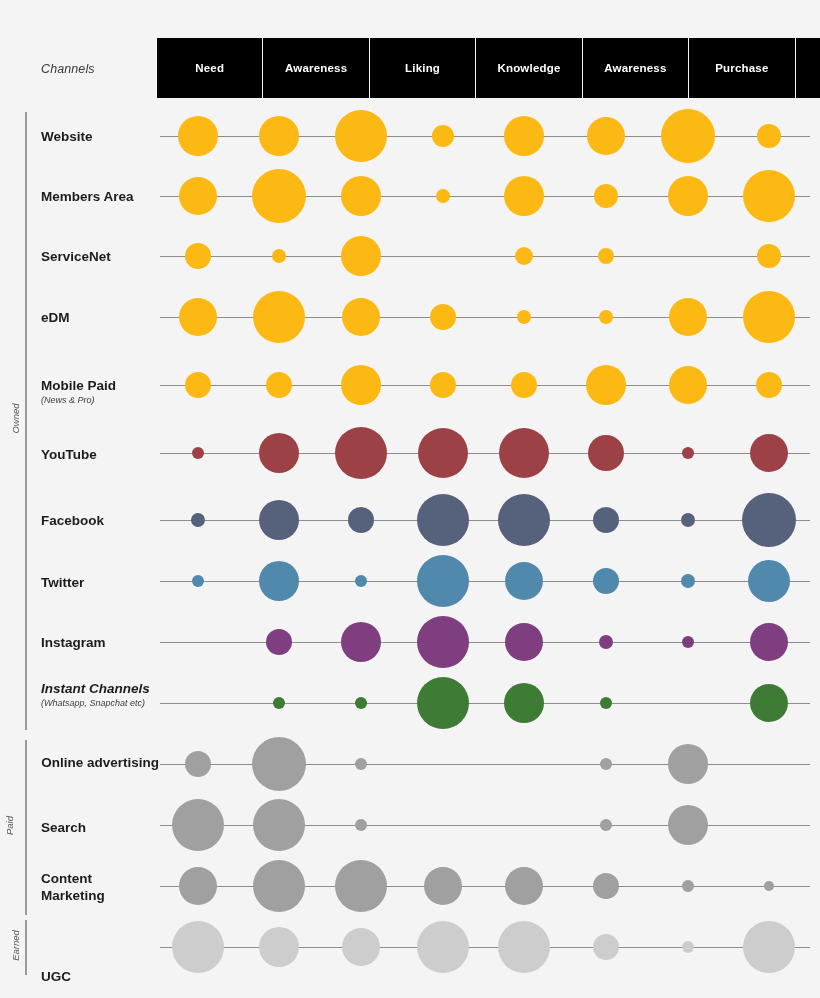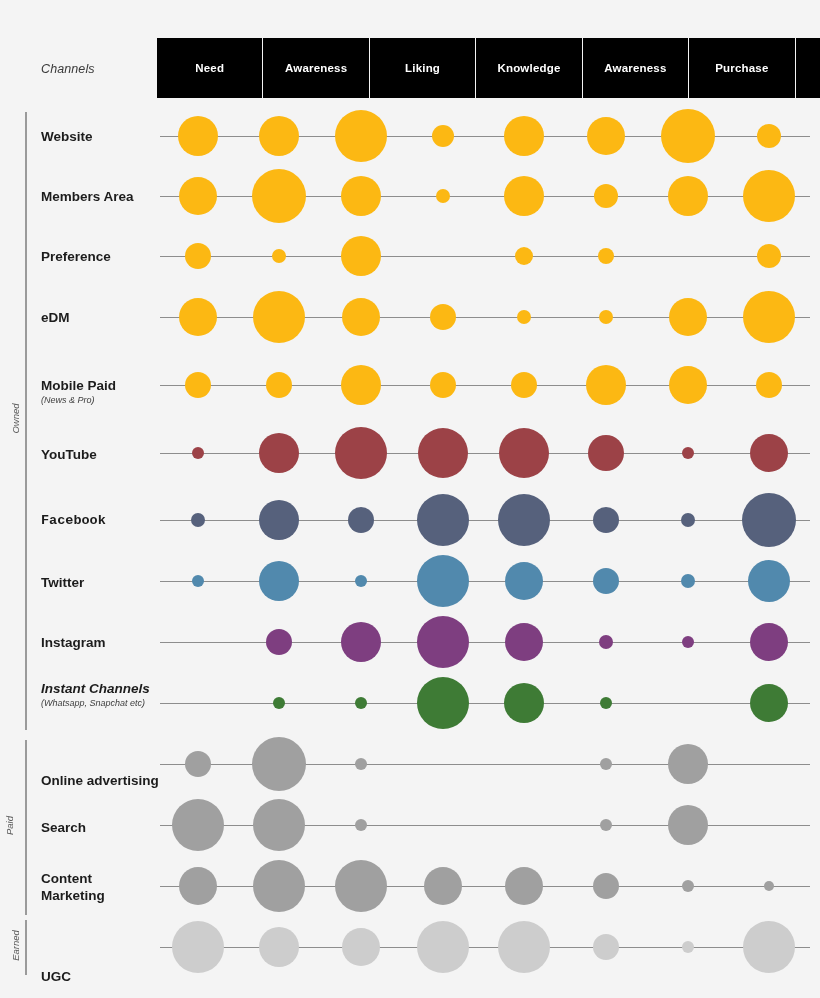--- a/index.html
+++ b/index.html
@@ -163,21 +163,21 @@
         <div class="bubble" title="Members Area – Awareness" style="width: 54px; height: 54px; left: 279.438px; top: 196px; background: rgb(252, 184, 19);"></div>
         <div class="bubble" title="Members Area – Knowledge" style="width: 40px; height: 40px; left: 361.062px; top: 196px; background: rgb(252, 184, 19);"></div>
         <div class="bubble" title="Members Area – Liking" style="width: 14px; height: 14px; left: 442.688px; top: 196px; background: rgb(252, 184, 19);"></div>
         <div class="bubble" title="Members Area – Preference" style="width: 40px; height: 40px; left: 524.312px; top: 196px; background: rgb(252, 184, 19);"></div>
         <div class="bubble" title="Members Area – Conviction" style="width: 24px; height: 24px; left: 605.938px; top: 196px; background: rgb(252, 184, 19);"></div>
         <div class="bubble" title="Members Area – Purchase" style="width: 40px; height: 40px; left: 687.562px; top: 196px; background: rgb(252, 184, 19);"></div>
         <div class="bubble" title="Members Area – Loyalty" style="width: 52px; height: 52px; left: 769.188px; top: 196px; background: rgb(252, 184, 19);"></div>
       </div>
       <div class="row" style="top: 0px;">
         <div class="row-line" style="top: 256px;"></div>
-        <div class="row-label" style="top: 248px;"><span>Preference</span></div>
+        <div class="row-label" style="top: 248px;"><span>ServiceNet</span></div>
         <div class="bubble" title="ServiceNet – Need" style="width: 26px; height: 26px; left: 197.812px; top: 256px; background: rgb(252, 184, 19);"></div>
         <div class="bubble" title="ServiceNet – Awareness" style="width: 14px; height: 14px; left: 279.438px; top: 256px; background: rgb(252, 184, 19);"></div>
         <div class="bubble" title="ServiceNet – Knowledge" style="width: 40px; height: 40px; left: 361.062px; top: 256px; background: rgb(252, 184, 19);"></div>
         <div class="bubble" title="ServiceNet – Preference" style="width: 18px; height: 18px; left: 524.312px; top: 256px; background: rgb(252, 184, 19);"></div>
         <div class="bubble" title="ServiceNet – Conviction" style="width: 16px; height: 16px; left: 605.938px; top: 256px; background: rgb(252, 184, 19);"></div>
         <div class="bubble" title="ServiceNet – Loyalty" style="width: 24px; height: 24px; left: 769.188px; top: 256px; background: rgb(252, 184, 19);"></div>
       </div>
       <div class="row" style="top: 0px;">
         <div class="row-line" style="top: 317px;"></div>
         <div class="row-label" style="top: 309px;"><span>eDM</span></div>
@@ -209,21 +209,21 @@
         <div class="bubble" title="YouTube – Awareness" style="width: 40px; height: 40px; left: 279.438px; top: 453px; background: rgb(156, 66, 71);"></div>
         <div class="bubble" title="YouTube – Knowledge" style="width: 52px; height: 52px; left: 361.062px; top: 453px; background: rgb(156, 66, 71);"></div>
         <div class="bubble" title="YouTube – Liking" style="width: 50px; height: 50px; left: 442.688px; top: 453px; background: rgb(156, 66, 71);"></div>
         <div class="bubble" title="YouTube – Preference" style="width: 50px; height: 50px; left: 524.312px; top: 453px; background: rgb(156, 66, 71);"></div>
         <div class="bubble" title="YouTube – Conviction" style="width: 36px; height: 36px; left: 605.938px; top: 453px; background: rgb(156, 66, 71);"></div>
         <div class="bubble" title="YouTube – Purchase" style="width: 12px; height: 12px; left: 687.562px; top: 453px; background: rgb(156, 66, 71);"></div>
         <div class="bubble" title="YouTube – Loyalty" style="width: 38px; height: 38px; left: 769.188px; top: 453px; background: rgb(156, 66, 71);"></div>
       </div>
       <div class="row" style="top: 0px;">
         <div class="row-line" style="top: 520px;"></div>
-        <div class="row-label" style="top: 512px; font-family: Liberation Mono, monospace;"><span>Facebook</span></div>
+        <div class="row-label" style="top: 512px;"><span>Facebook</span></div>
         <div class="bubble" title="Facebook – Need" style="width: 14px; height: 14px; left: 197.812px; top: 520px; background: rgb(86, 97, 124);"></div>
         <div class="bubble" title="Facebook – Awareness" style="width: 40px; height: 40px; left: 279.438px; top: 520px; background: rgb(86, 97, 124);"></div>
         <div class="bubble" title="Facebook – Knowledge" style="width: 26px; height: 26px; left: 361.062px; top: 520px; background: rgb(86, 97, 124);"></div>
         <div class="bubble" title="Facebook – Liking" style="width: 52px; height: 52px; left: 442.688px; top: 520px; background: rgb(86, 97, 124);"></div>
         <div class="bubble" title="Facebook – Preference" style="width: 52px; height: 52px; left: 524.312px; top: 520px; background: rgb(86, 97, 124);"></div>
         <div class="bubble" title="Facebook – Conviction" style="width: 26px; height: 26px; left: 605.938px; top: 520px; background: rgb(86, 97, 124);"></div>
         <div class="bubble" title="Facebook – Purchase" style="width: 14px; height: 14px; left: 687.562px; top: 520px; background: rgb(86, 97, 124);"></div>
         <div class="bubble" title="Facebook – Loyalty" style="width: 54px; height: 54px; left: 769.188px; top: 520px; background: rgb(86, 97, 124);"></div>
       </div>
       <div class="row" style="top: 0px;">
@@ -254,21 +254,21 @@
         <div class="row-label italic" style="top: 680px;"><span>Instant Channels</span><span class="row-sub">(Whatsapp, Snapchat etc)</span></div>
         <div class="bubble" title="Instant Messaging – Awareness" style="width: 12px; height: 12px; left: 279.438px; top: 703px; background: rgb(62, 123, 53);"></div>
         <div class="bubble" title="Instant Messaging – Knowledge" style="width: 12px; height: 12px; left: 361.062px; top: 703px; background: rgb(62, 123, 53);"></div>
         <div class="bubble" title="Instant Messaging – Liking" style="width: 52px; height: 52px; left: 442.688px; top: 703px; background: rgb(62, 123, 53);"></div>
         <div class="bubble" title="Instant Messaging – Preference" style="width: 40px; height: 40px; left: 524.312px; top: 703px; background: rgb(62, 123, 53);"></div>
         <div class="bubble" title="Instant Messaging – Conviction" style="width: 12px; height: 12px; left: 605.938px; top: 703px; background: rgb(62, 123, 53);"></div>
         <div class="bubble" title="Instant Messaging – Loyalty" style="width: 38px; height: 38px; left: 769.188px; top: 703px; background: rgb(62, 123, 53);"></div>
       </div>
       <div class="row" style="top: 0px;">
         <div class="row-line" style="top: 764px;"></div>
-        <div class="row-label" style="top: 772px;"><span>Online advertising</span></div>
+        <div class="row-label" style="top: 754px; text-align: right;"><span>Online advertising</span></div>
         <div class="bubble" title="Online advertising – Need" style="width: 26px; height: 26px; left: 197.812px; top: 764px; background: rgb(160, 160, 160);"></div>
         <div class="bubble" title="Online advertising – Awareness" style="width: 54px; height: 54px; left: 279.438px; top: 764px; background: rgb(160, 160, 160);"></div>
         <div class="bubble" title="Online advertising – Knowledge" style="width: 12px; height: 12px; left: 361.062px; top: 764px; background: rgb(160, 160, 160);"></div>
         <div class="bubble" title="Online advertising – Conviction" style="width: 12px; height: 12px; left: 605.938px; top: 764px; background: rgb(160, 160, 160);"></div>
         <div class="bubble" title="Online advertising – Purchase" style="width: 40px; height: 40px; left: 687.562px; top: 764px; background: rgb(160, 160, 160);"></div>
       </div>
       <div class="row" style="top: 0px;">
         <div class="row-line" style="top: 825px;"></div>
         <div class="row-label" style="top: 819px;"><span>Search</span></div>
         <div class="bubble" title="Search – Need" style="width: 52px; height: 52px; left: 197.812px; top: 825px; background: rgb(160, 160, 160);"></div>

